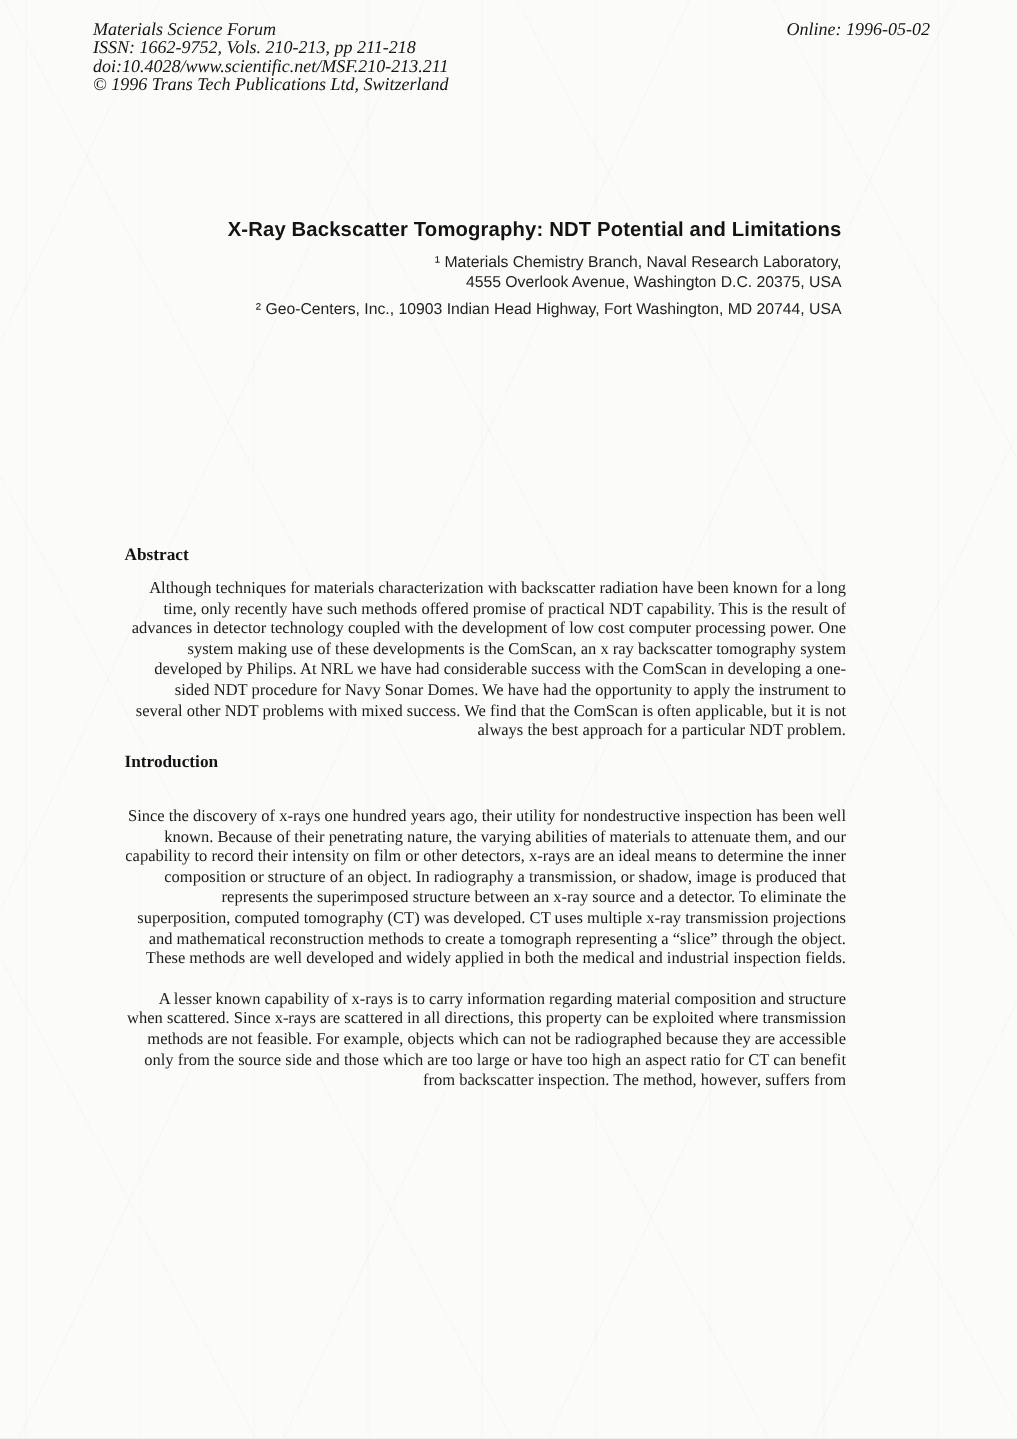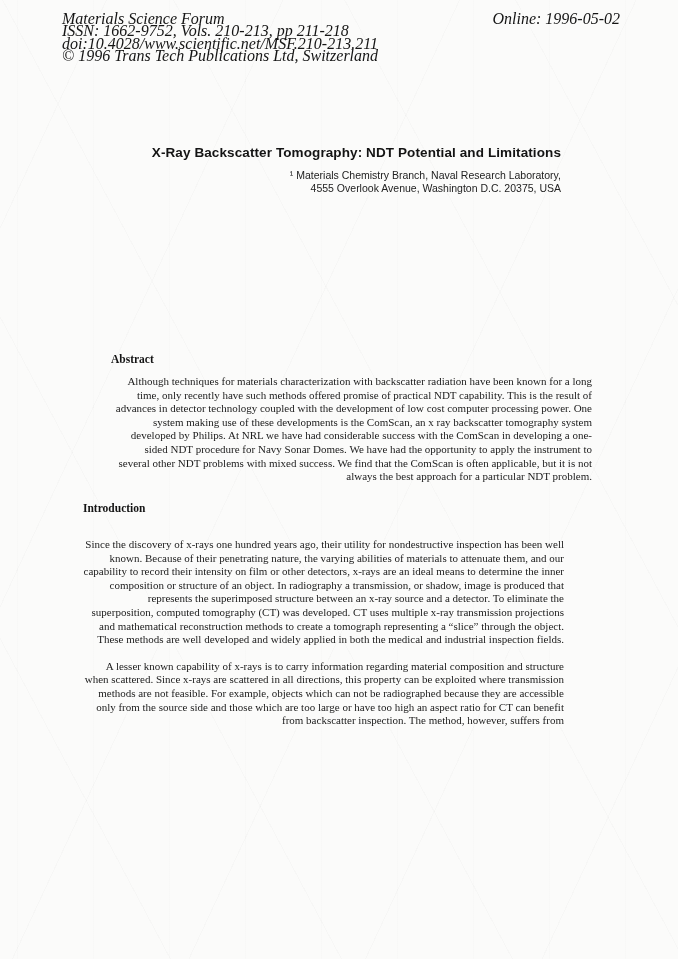--- a/index.html
+++ b/index.html
@@ -31,21 +31,21 @@
   .header-row {
     position: absolute;
     top: 13px;
     left: 62px;
     right: 58px;
     display: flex;
     justify-content: space-between;
     align-items: flex-start;
     font-family: "Liberation Serif", serif;
     font-style: italic;
-    font-size: 16px;
+    font-size: 12px;
     line-height: 12.3px;
     color: #151515;
   }
   .header-left div { white-space: nowrap; }
   .online-date { white-space: nowrap; }
 
   .title-group {
     position: absolute;
     top: 144px;
     left: 83px;
@@ -99,21 +99,21 @@
     text-decoration: underline;
   }
   .keywords-text { padding-left: 4px; }
 
   .section {
     position: absolute;
     left: 83px;
     width: 481px;
     font-family: "Liberation Serif", serif;
   }
-  .section-abstract { top: 352px; margin-left: 28px; }
+  .section-abstract { top: 363px; }
   .section-introduction { top: 501px; }
   .section h2 {
     margin: 0;
     font-size: 11.5px;
     line-height: 14px;
     font-weight: bold;
     color: #141414;
   }
   .section p {
     margin: 0;
@@ -139,20 +139,21 @@
       <div>doi:10.4028/www.scientific.net/MSF.210-213.211</div>
       <div>© 1996 Trans Tech Publications Ltd, Switzerland</div>
     </div>
     <div class="online-date">Online: 1996-05-02</div>
   </div>
 
   <div class="title-group">
     <div class="paper-title">X-Ray Backscatter Tomography: NDT Potential and Limitations</div>
     <div class="affil-1a">¹ Materials Chemistry Branch, Naval Research Laboratory,</div>
     <div class="affil-1b">4555 Overlook Avenue, Washington D.C. 20375, USA</div>
+    <div class="affil-2">² Geo-Centers, Inc., 10903 Indian Head Highway, Fort Washington, MD 20744, USA</div>
   </div>
 
 
   <div class="section section-abstract">
     <h2>Abstract</h2>
     <p>Although techniques for materials characterization with backscatter radiation have been known for a long time, only recently have such methods offered promise of practical NDT capability. This is the result of advances in detector technology coupled with the development of low cost computer processing power. One system making use of these developments is the ComScan, an x ray backscatter tomography system developed by Philips. At NRL we have had considerable success with the ComScan in developing a one-sided NDT procedure for Navy Sonar Domes. We have had the opportunity to apply the instrument to several other NDT problems with mixed success. We find that the ComScan is often applicable, but it is not always the best approach for a particular NDT problem.</p>
   </div>
 
   <div class="section section-introduction">
     <h2>Introduction</h2>

